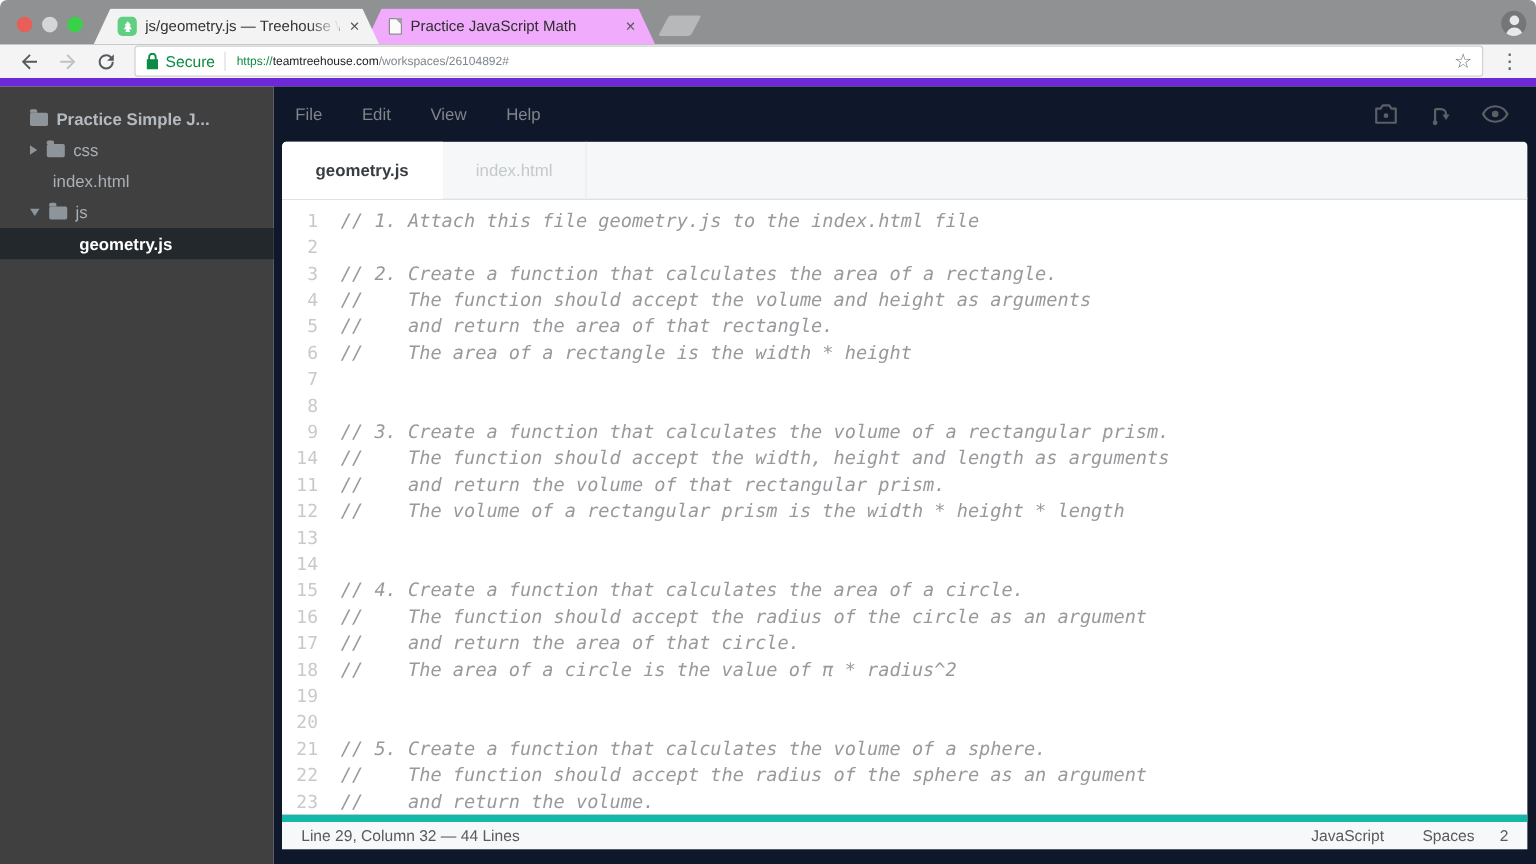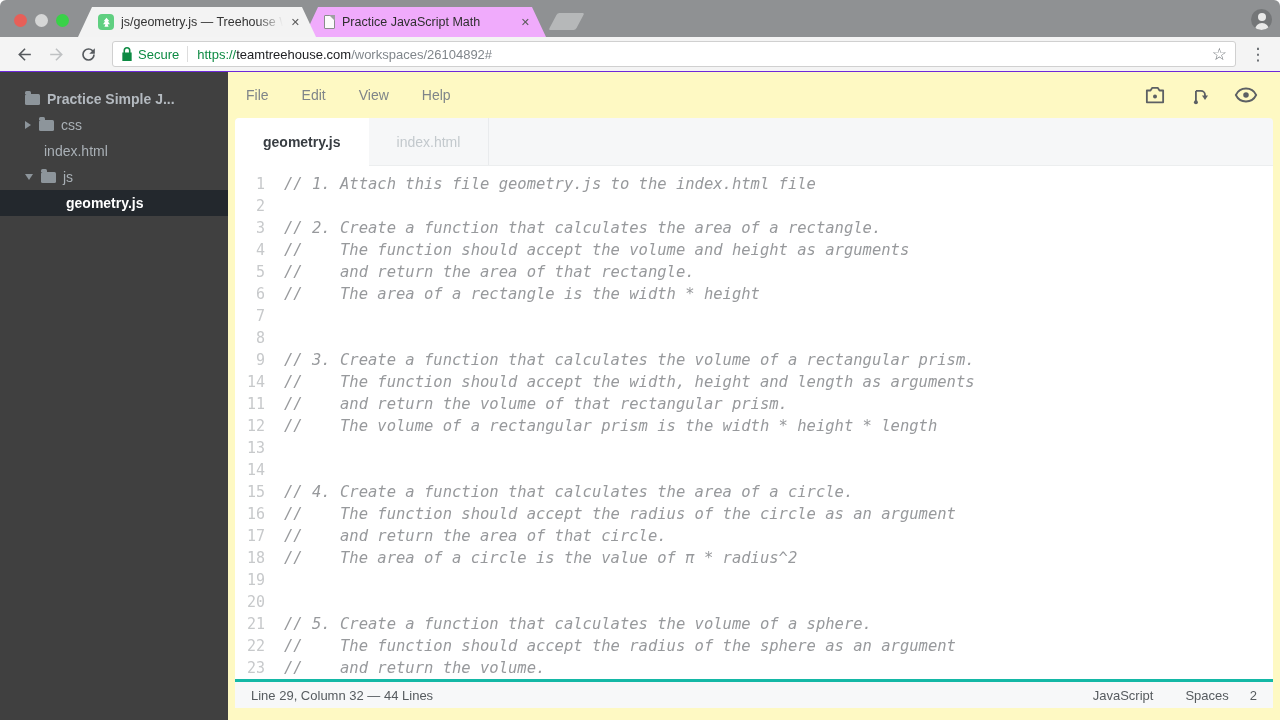--- a/index.html
+++ b/index.html
@@ -32,70 +32,70 @@
                   border-color:#9ea0a2 #9ea0a2 transparent transparent; }
   .newtab-stub { position:absolute; left:553px; top:13px; width:27px; height:17px; background:#b6b8b9;
                  transform:skewX(-28deg); border-radius:2px; }
   .profile-btn { position:absolute; right:8px; top:9px; width:21px; height:21px; border-radius:50%;
                  background:#747678; overflow:hidden; }
   .profile-btn::before { content:""; position:absolute; left:6.5px; top:4px; width:8px; height:8px;
                  border-radius:50%; background:#e9e9e9; }
   .profile-btn::after { content:""; position:absolute; left:3.5px; top:13.5px; width:14px; height:9px;
                  border-radius:7px 7px 0 0; background:#e9e9e9; }
 
-  .toolbar { height:35px; background:#f4f4f4; border-bottom:1px solid #6d28d9;
+  .toolbar { height:35px; background:#f4f4f4; border-bottom:7px solid #6d28d9;
              display:flex; align-items:center; padding:0 10px; gap:4px; }
   .navbtn { width:28px; height:28px; display:flex; align-items:center; justify-content:center; }
   .omnibox { flex:1; height:26px; background:#fff; border:1px solid #d0d0d0; border-radius:3px;
              margin:0 6px; display:flex; align-items:center; padding:0 8px; }
   .secure-label { color:#0d8a43; font-size:13px; font-weight:500; margin:0 8px 0 5px; }
   .omni-sep { width:1px; height:16px; background:#ddd; margin-right:9px; }
-  .url { font-size:13px; color:#80868b; white-space:nowrap; overflow:hidden; flex:1; }
+  .url { font-size:10px; color:#80868b; white-space:nowrap; overflow:hidden; flex:1; }
   .url .scheme { color:#0d8a43; }
   .url .host { color:#202124; }
   .star-icon { font-size:17px; color:#6f7478; margin-left:8px; }
   .menu-dots { font-size:17px; color:#5f6368; width:24px; text-align:center; }
 
   
   .app { display:flex; height:648px; }
   .sidebar { width:228px; background:#404040; color:#a9b0b6; font-size:14px; padding-top:14px; flex:none; }
   .srow { height:26px; display:flex; align-items:center; white-space:nowrap; }
   .caret { width:0; height:0; margin-right:8px; flex:none; }
   .caret.right { border-left:6px solid #8d959b; border-top:4.5px solid transparent; border-bottom:4.5px solid transparent; }
   .caret.down { border-top:6px solid #8d959b; border-left:4.5px solid transparent; border-right:4.5px solid transparent; }
   .folder-ic { width:15px; height:11px; background:#8d959b; border-radius:1.5px; position:relative; margin-right:7px; flex:none; }
   .folder-ic::before { content:""; position:absolute; top:-3px; left:0; width:6px; height:3px;
                        background:#8d959b; border-radius:1.5px 1.5px 0 0; }
   .srow.root { padding-left:25px; font-weight:bold; color:#b4bac0; }
   .srow.lv1 { padding-left:25px; }
   .srow.file-root { padding-left:44px; }
   .srow.selected { background:#23282d; color:#fff; font-weight:bold; padding-left:66px; }
 
-  .main { flex:1; background:#fef9c3; display:flex; flex-direction:column; }
+  .main { flex:1; background:#0f172a; display:flex; flex-direction:column; }
   .menubar { height:46px; display:flex; align-items:center; padding:0 22px 0 18px; }
   .menu-item { font-size:14px; color:#7f8589; margin-right:33px; }
   .menu-icons { margin-left:auto; display:flex; align-items:center; gap:24px; }
   .menu-icons svg { display:block; }
 
   .panel { flex:1; margin:0 7px 12px 7px; display:flex; flex-direction:column;
            border-radius:4px 4px 0 0; overflow:hidden; }
   .tabrow { height:48px; background:#f6f7f8; display:flex; border-bottom:1px solid #eceeef; }
   .etab { display:flex; align-items:center; padding:0 28px; font-size:14px; }
   .etab.active { background:#fff; color:#383d42; font-weight:bold; border-bottom:1px solid #fff;
                  margin-bottom:-1px; border-radius:4px 0 0 0; }
   .etab.inactive { color:#c3c9cd; border-right:1px solid #e9ebed; }
 
   .code { flex:1; background:#fff; padding-top:7px; overflow:hidden; }
   .cline { height:22px; display:flex; font-family:"DejaVu Sans Mono", monospace; font-style:italic;
            font-size:15.5px; line-height:22px; }
   .ln { width:30px; text-align:right; color:#c7c9cb; margin-right:19px; flex:none;
         font-style:normal; font-size:15px; }
   .ctext { white-space:pre; color:#97999c; }
 
-  .statusbar { height:29px; background:#f7f8f9; border-top:3px solid #14b8a6;
+  .statusbar { height:29px; background:#f7f8f9; border-top:6px solid #14b8a6;
                display:flex; align-items:center; padding:0 16px; font-size:13px; color:#565b5f; }
   .status-right { margin-left:auto; display:flex; align-items:center; }
   .status-lang { margin-right:32px; }
   .status-indent { display:flex; gap:21px; }
 </style>
 </head>
 <body>
 
 <div class="tabstrip">
   <div class="traffic">

